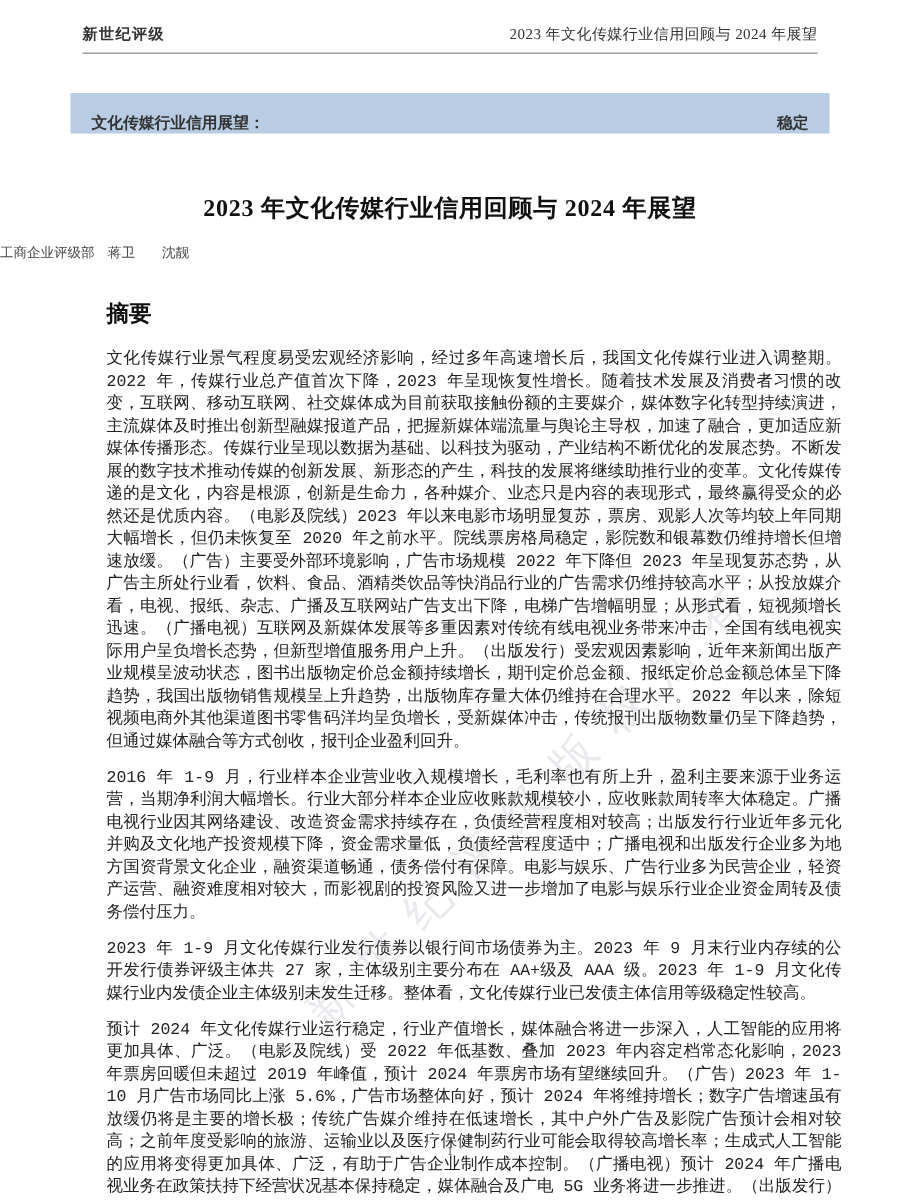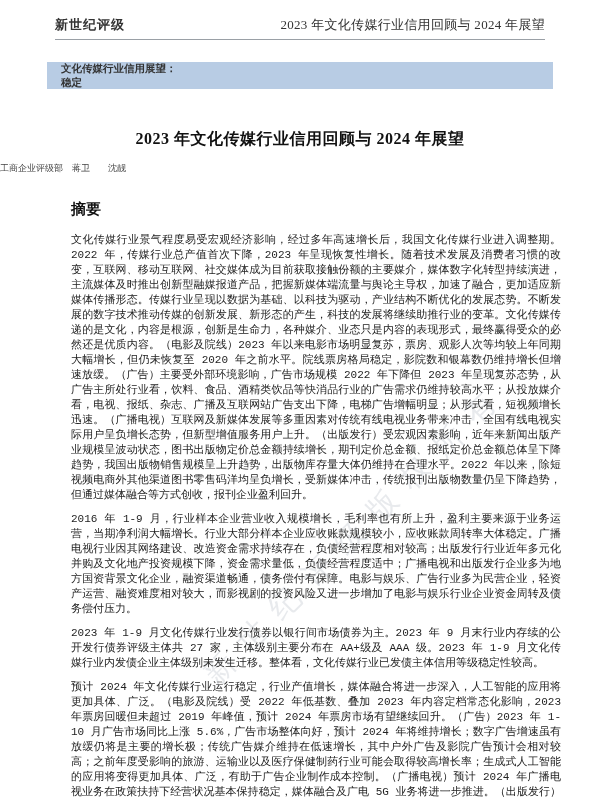--- a/index.html
+++ b/index.html
@@ -7,33 +7,33 @@
     width:600px; height:800px;
     background:#ffffff;
     position:relative;
     overflow:hidden;
     font-family:"Liberation Serif","DejaVu Serif",serif;
     color:#1a1a1a;
   }
   .page-header {
     position:absolute; top:16px; left:55px; right:55px;
     display:flex; justify-content:space-between; align-items:flex-end;
-    font-size:13px; color:#333;
+    font-size:10px; color:#333;
     border-bottom:1px solid #9aa0a6;
     padding-bottom:5px;
   }
   .page-header .hdr-left { font-weight:bold; letter-spacing:1px; }
   .page-header .hdr-right { letter-spacing:0.3px; }
   .banner {
     position:absolute; top:62px; left:47px; right:47px; height:27px;
     background:#b8cce4;
-    display:flex; justify-content:space-between; align-items:flex-start;
+    display:flex; justify-content:space-between; align-items:flex-end;
     padding:0 14px; box-sizing:border-box;
     font-family:"Liberation Sans","DejaVu Sans",sans-serif;
-    font-weight:bold; font-size:10.5px; color:#333;flex-direction:column;
+    font-weight:bold; font-size:10.5px; color:#333;
   }
   .doc-title {
     position:absolute; top:129px; left:0; right:0;
     text-align:center;
     font-size:16px; font-weight:bold; color:#111;
     letter-spacing:0.5px;
   }
   .byline {
     position:absolute; top:162px; left:0; right:0;
     text-align:left;

